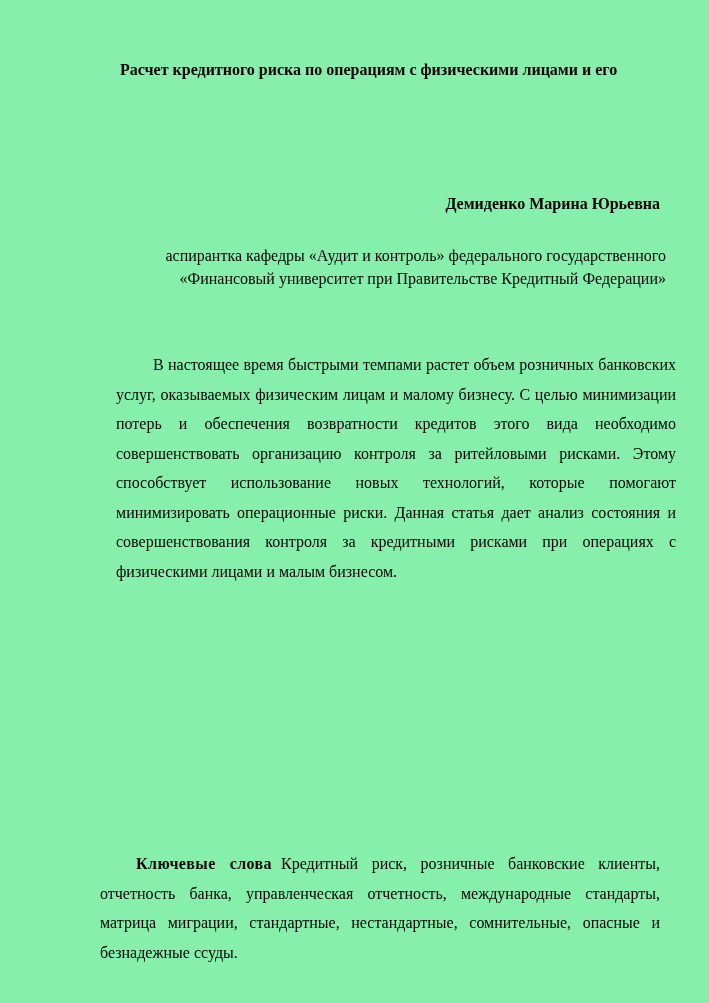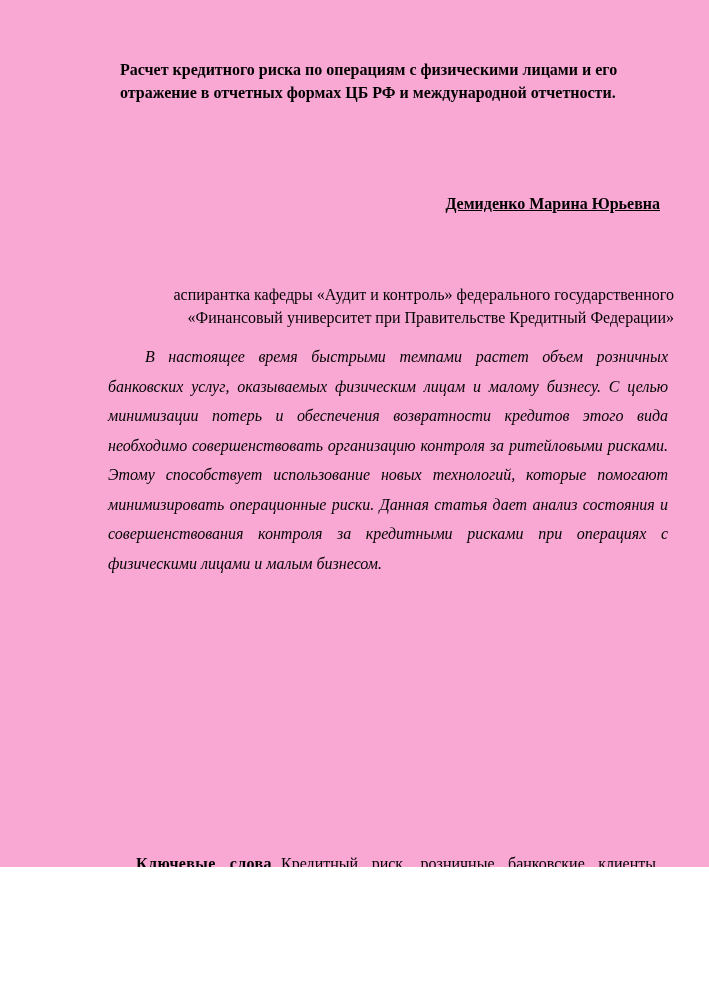--- a/index.html
+++ b/index.html
@@ -3,22 +3,22 @@
 <meta charset="utf-8">
 <style>
   html, body {
     margin: 0;
     padding: 0;
     background: #ffffff;
   }
   .page {
     position: relative;
     width: 709px;
-    height: 867px;
-    background: #f9a8d4;
+    height: 1003px;
+    background: #86efac;
     color: #000000;
     font-family: "Liberation Serif", "DejaVu Serif", serif;
     overflow: hidden;
   }
   .doc-title {
     position: absolute;
     top: 59px;
     left: 120px;
     width: 535px;
     margin: 0;
@@ -30,44 +30,41 @@
   .doc-title .line { display: block; }
   .author {
     position: absolute;
     top: 192px;
     left: 100px;
     width: 560px;
     font-size: 16px;
     font-weight: bold;
     line-height: 23px;
     text-align: right;
-    text-decoration: underline;
   }
   .affiliation {
     position: absolute;
     top: 244px;
-    left: 114px;
+    left: 106px;
     width: 560px;
     font-size: 16px;
     line-height: 23.2px;
     text-align: right;
-    margin-top: 39px;
   }
   .affiliation .line { display: block; }
   .abstract {
     position: absolute;
     top: 334px;
     left: 100px;
     width: 560px;
-    margin: 8px;
+    margin: 16px;
     font-size: 16px;
     line-height: 29.5px;
     text-align: justify;
     text-indent: 37px;
-    font-style: italic;
   }
   .keywords {
     position: absolute;
     top: 849px;
     left: 100px;
     width: 560px;
     margin: 0;
     font-size: 16px;
     line-height: 29.5px;
     text-align: justify;
@@ -80,21 +77,20 @@
     margin-top: 37px;
   }
 </style>
 </head>
 <body>
 
 <div class="page">
 
   <h1 class="doc-title">
     <span class="line">Расчет кредитного риска по операциям с физическими лицами и его</span>
-    <span class="line">отражение в отчетных формах ЦБ РФ и международной отчетности.</span>
   </h1>
 
   <div class="author">Демиденко Марина Юрьевна</div>
 
   <div class="affiliation">
     <span class="line">аспирантка кафедры «Аудит и контроль» федерального государственного</span>
     <span class="line">«Финансовый университет при Правительстве Кредитный Федерации»</span>
   </div>
 
   <p class="abstract">В настоящее время быстрыми темпами растет объем розничных банковских услуг, оказываемых физическим лицам и малому бизнесу. С целью минимизации потерь и обеспечения возвратности кредитов этого вида необходимо совершенствовать организацию контроля за ритейловыми рисками. Этому способствует использование новых технологий, которые помогают минимизировать операционные риски. Данная статья дает анализ состояния и совершенствования контроля за кредитными рисками при операциях с физическими лицами и малым бизнесом.</p>

